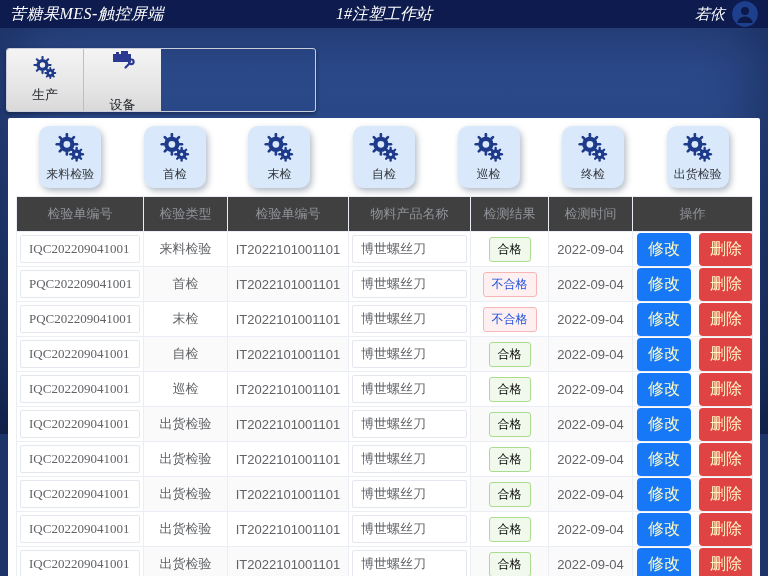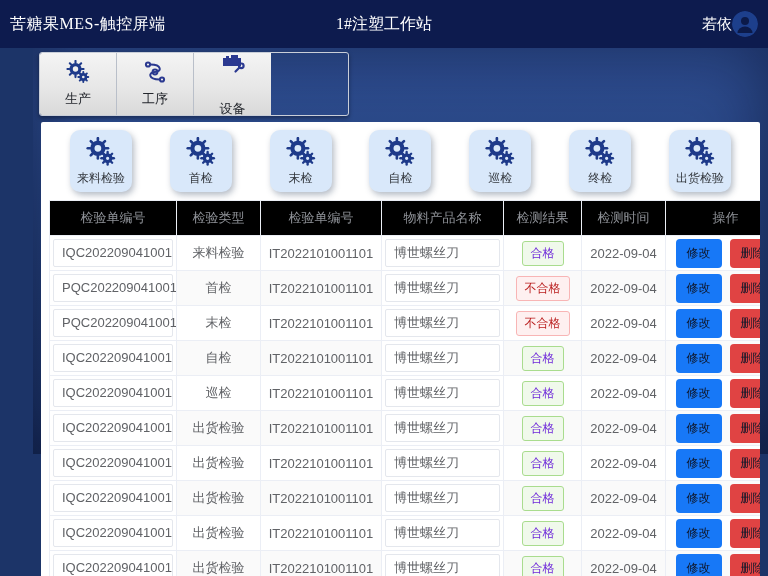--- a/index.html
+++ b/index.html
@@ -1,31 +1,31 @@
 <!DOCTYPE html>
 <html><head>
 <meta charset="utf-8">
 <style>
   * { margin:0; padding:0; box-sizing:border-box; }
   html,body { width:768px; height:576px; overflow:hidden; }
   body { font-family:"Liberation Sans", sans-serif; background:#1c3468; }
 
   
-  .topbar { height:48px; background:#0d1b4e; display:flex; align-items:center;
+  .topbar { height:28px; background:#0d1b4e; display:flex; align-items:center;
             padding:0 10px; position:relative; color:#fff;
-            font-family:"Liberation Serif", serif; }
+            font-family:"Liberation Serif", serif;font-style:italic; }
   .app-title { font-size:16px; letter-spacing:.5px; }
   .station-title { position:absolute; left:0; right:0; text-align:center; font-size:16px; }
-  .user-area { margin-left:auto; display:flex; align-items:center; z-index:1; }
+  .user-area { margin-left:auto; display:flex; align-items:center; gap:7px; z-index:1; }
   .username { font-size:15px; }
   .avatar { width:26px; height:26px; border-radius:50%; display:block; }
 
   
   .page { height:406px; background:linear-gradient(180deg,#2f4f93 0%,#274481 35%,#1a3061 100%);
-          box-shadow:inset 0 0 70px rgba(2,6,30,.5); padding-top:4px;margin-left:33px; }
+          box-shadow:inset 0 0 70px rgba(2,6,30,.5); padding-top:20px; }
 
   
   .toolbar { margin-left:6px; width:310px; display:flex; border:1px solid #c9ced8;
              border-radius:3px; overflow:hidden; box-shadow:0 2px 4px rgba(0,0,10,.4); }
   .tool-btn { width:77px; height:62px; background:linear-gradient(180deg,#f4f4f4 0%,#e6e6e6 60%,#d9d9d9 100%);
               border:none; border-right:1px solid #b9bfc9; cursor:pointer;
               display:flex; flex-direction:column; align-items:center; justify-content:center; gap:3px; }
   .tool-btn:last-child { border-right:none;gap:23px; }
   .tool-btn .lbl { font-size:13px; color:#23262c; font-family:"Liberation Sans",sans-serif; }
   .tool-btn svg { width:26px; height:24px; }
@@ -41,32 +41,32 @@
              display:flex; flex-direction:column; align-items:center; justify-content:flex-end;
              padding-bottom:5px; position:relative; }
   .tab-btn svg { width:30px; height:30px; position:absolute; top:7px; left:16px; }
   .tab-btn .lbl { font-size:12px; color:#33373d; white-space:nowrap; }
 
   
   .tablewrap { padding:8px 8px 0 8px; }
   table { width:736px; border-collapse:collapse; table-layout:fixed; font-size:13px; }
   col.c1{width:127px} col.c2{width:84px} col.c3{width:121px} col.c4{width:122px}
   col.c5{width:78px} col.c6{width:84px} col.c7{width:120px}
-  th { height:35px; color:#909399; font-weight:400; background:#000000;
+  th { height:35px; color:#909399; font-weight:400; background:#404040;
        border:1px solid #ebeef5; text-align:center; }
   td { height:35px; color:#606266; border:1px solid #ebeef5; text-align:center;
        overflow:hidden; white-space:nowrap; }
   tr.stripe td { background:#fafafa; }
-  td.boxed { background:#fff !important; padding:0 3px; }
+  td.boxed { background:#fff !important; padding:0 3px;font-family:Liberation Serif, serif; }
   .cellbox { border:1px solid #e4e7ed; border-radius:2px; background:#fff;
              height:28px; line-height:26px; text-align:left; padding-left:8px; }
   .badge { display:inline-block; font-size:12px; padding:3px 8px; border-radius:3px; border:1px solid; }
-  .badge.pass { color:#6d28d9; background:#f0f9eb; border-color:#a9dc8e; }
-  .badge.fail { color:#b91c1c; background:#fef0f0; border-color:#f8b5b5; }
-  .act-btn { border:none; border-radius:4px; color:#0f172a; font-size:12px;
+  .badge.pass { color:#000000; background:#f0f9eb; border-color:#a9dc8e; }
+  .badge.fail { color:#1d4ed8; background:#fef0f0; border-color:#f8b5b5; }
+  .act-btn { border:none; border-radius:4px; color:#fef9c3; font-size:16px;
              padding:6px 11px; margin:0 4px; cursor:pointer;text-align:right; }
   .act-btn.edit { background:#1778f7; }
   .act-btn.del  { background:#e04343; }
 </style>
 </head>
 <body>
 
 <div class="topbar">
   <span class="app-title">苦糖果MES-触控屏端</span>
   <span class="station-title">1#注塑工作站</span>
@@ -106,31 +106,20 @@
                 <line x1="17.3" y1="13.4" x2="17.3" y2="12"></line>
         <line x1="19.9" y1="19.6" x2="20.9" y2="20.6"></line>
                 <line x1="14.7" y1="19.6" x2="13.7" y2="20.6"></line>
         <line x1="19.9" y1="14.4" x2="20.9" y2="13.4"></line>
                 <line x1="14.7" y1="14.4" x2="13.7" y2="13.4"></line>
       </g>
     </g>
   </svg>
 </span>
       <span class="lbl">生产</span>
-    </button>
-    <button class="tool-btn">
-      <span>
-        <svg viewBox="0 0 24 24" fill="none" stroke="#2b3990" stroke-width="2" stroke-linecap="round">
-          <path d="M7.5 4.5 C 19 4.5 19 12 12 12 C 5 12 5 19.5 16.5 19.5"></path>
-          <circle cx="5" cy="4.5" r="2.1"></circle>
-          <circle cx="12" cy="12" r="2.4"></circle>
-          <circle cx="19" cy="19.5" r="2.1"></circle>
-        </svg>
-      </span>
-      <span class="lbl">工序</span>
     </button>
     <button class="tool-btn">
       <span>
         <svg viewBox="0 0 24 24">
           <path fill="#2b3990" d="M2 8 h3 V6 h3 v2 h2 V5 h7 v3 h3 v8 H2 z"></path>
           <g stroke="#2b3990" stroke-width="2.2" fill="none" stroke-linecap="round">
             <path d="M14.5 21.5 l4.2-4.2"></path>
             <circle cx="20.3" cy="15.8" r="2.3"></circle>
           </g>
         </svg>

